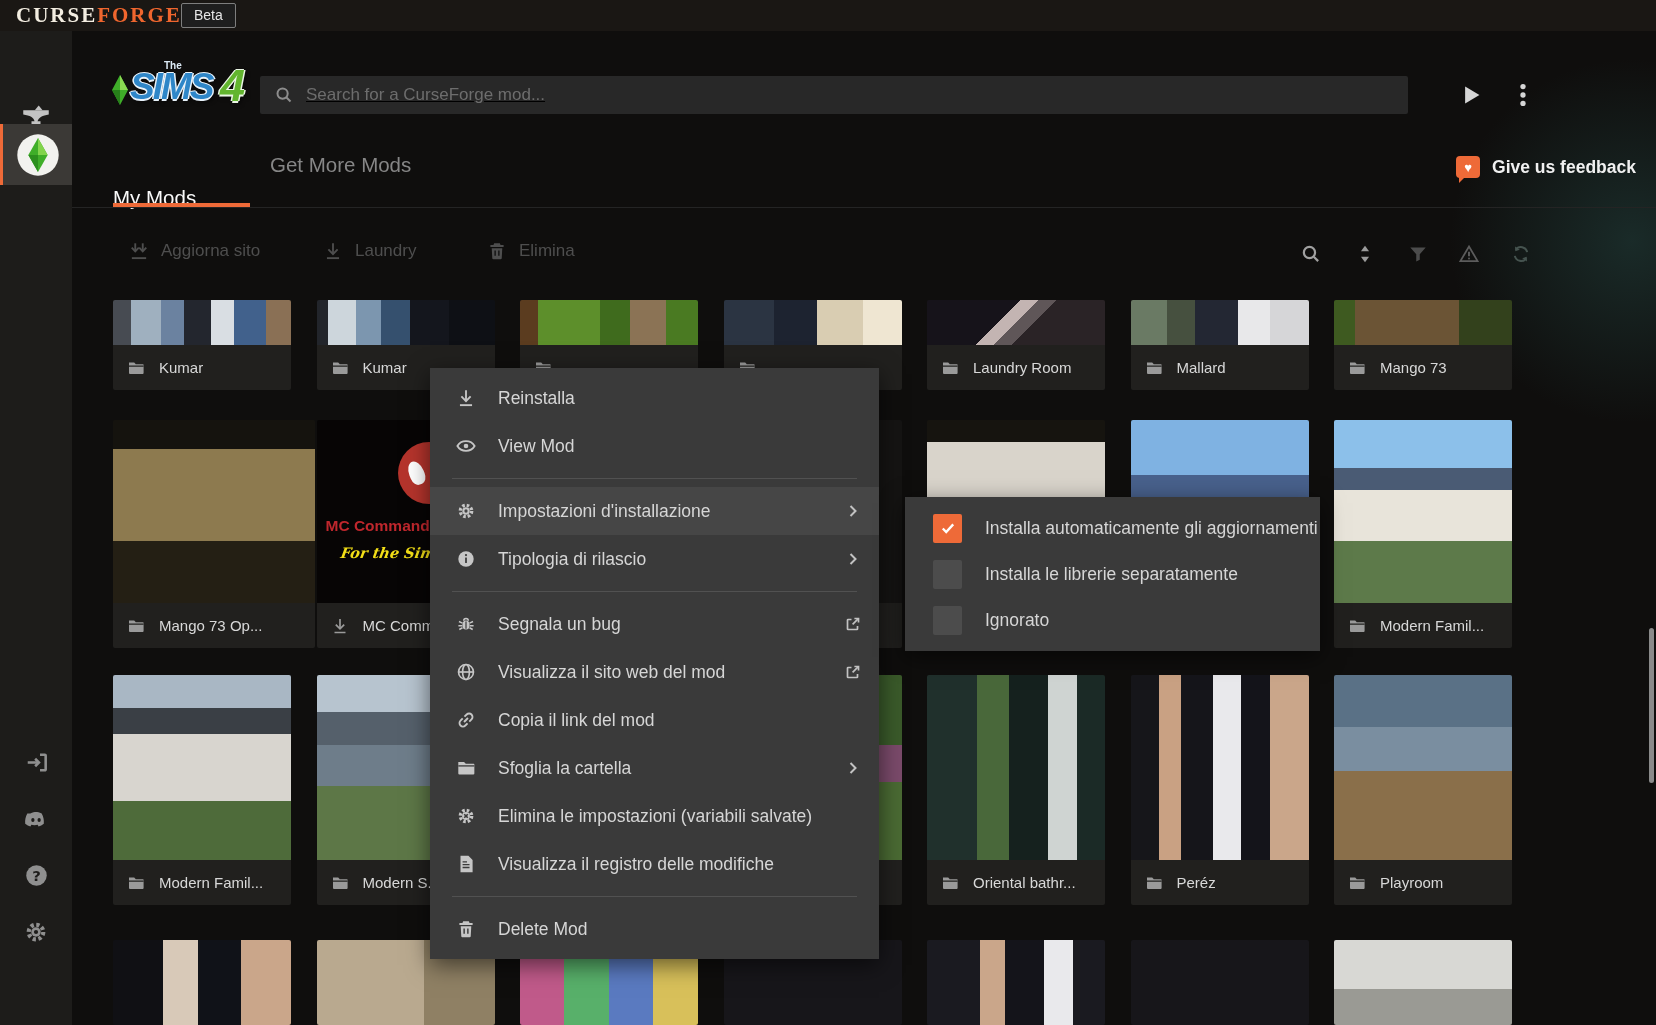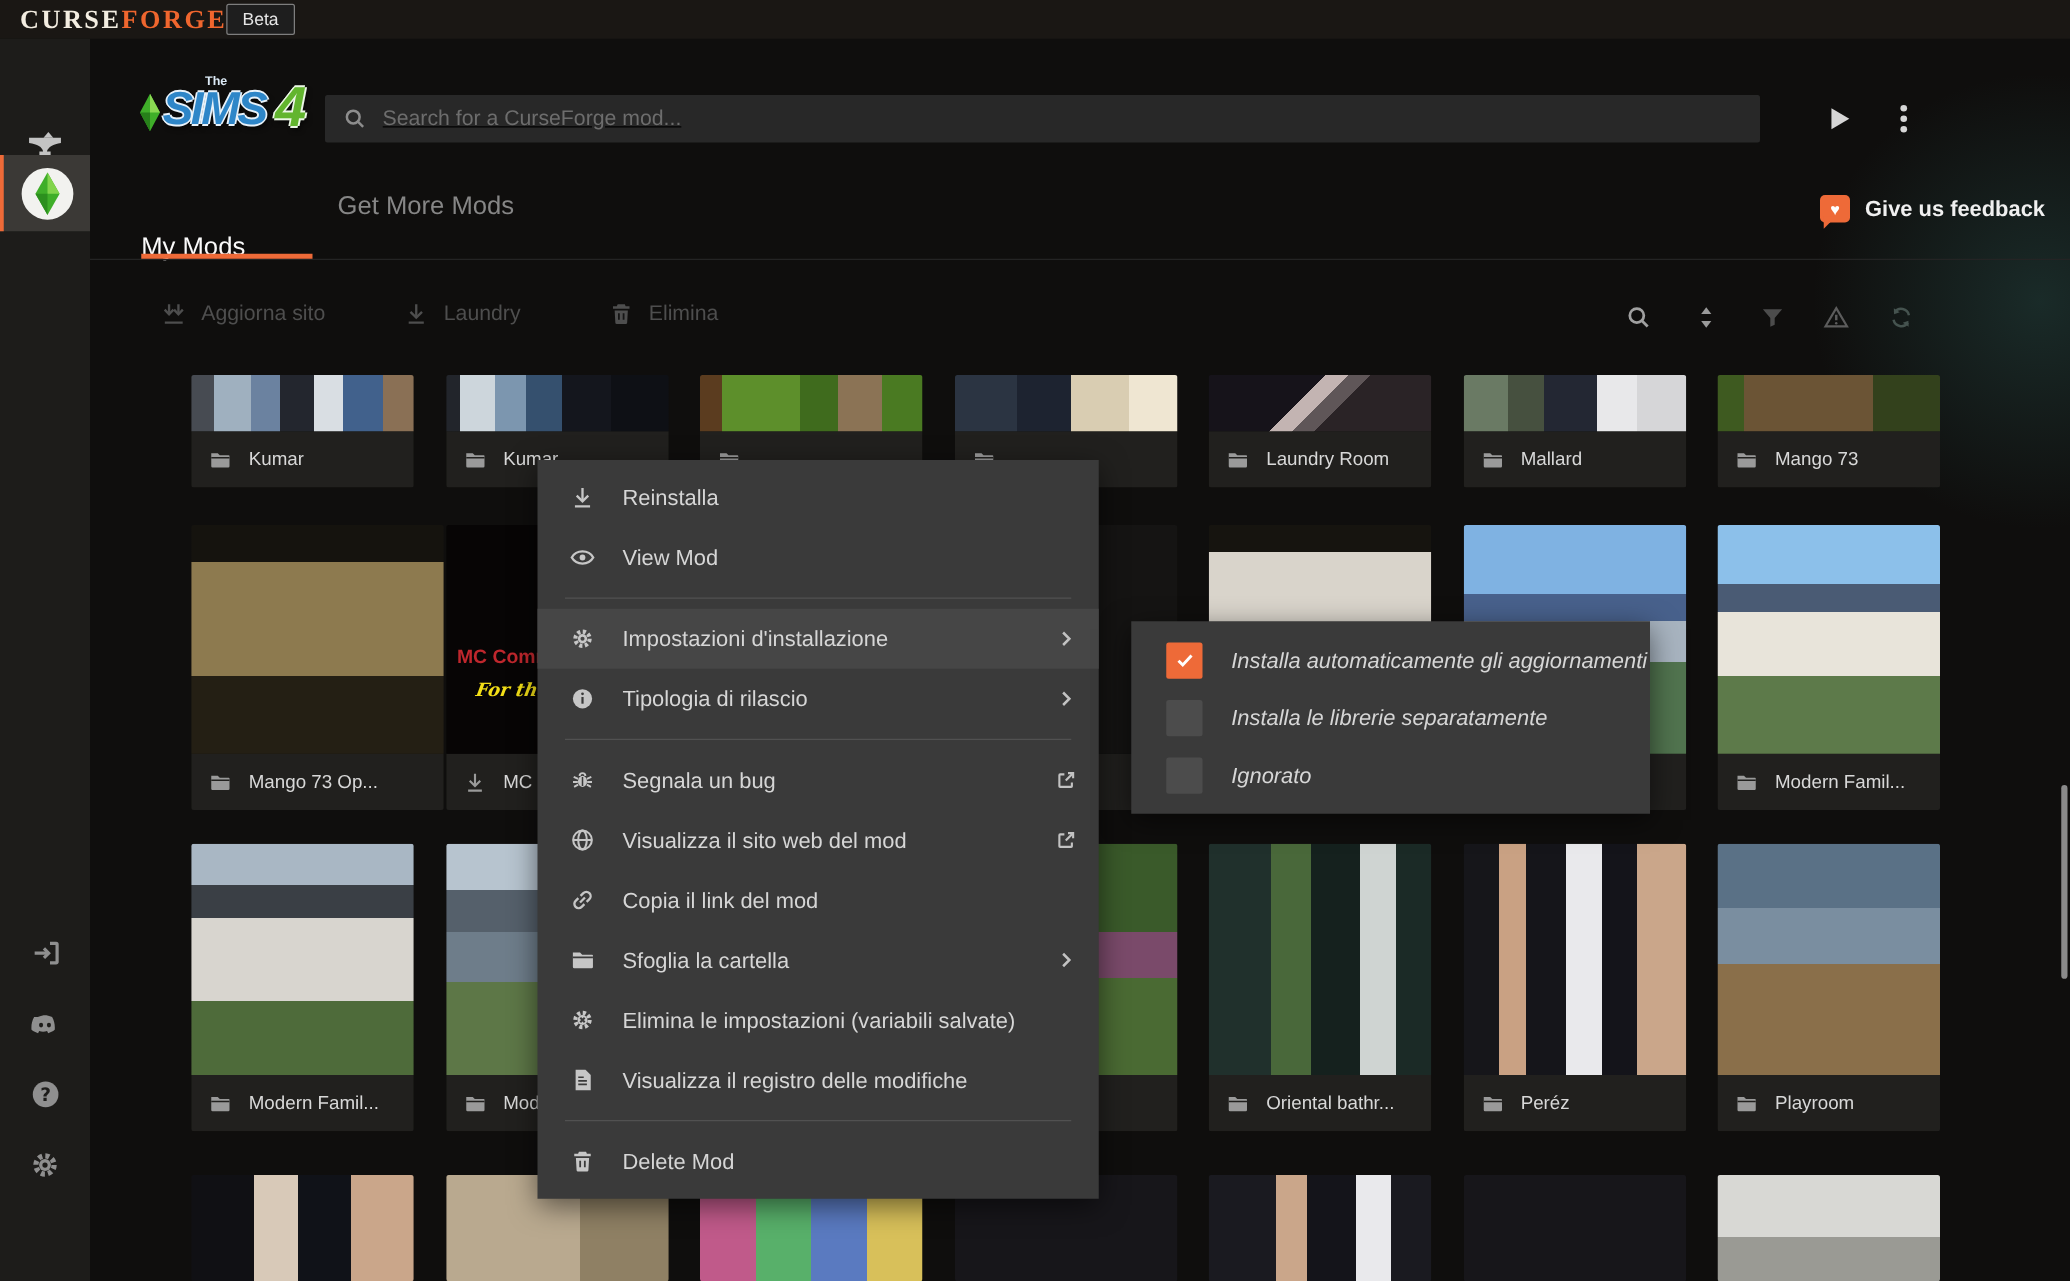--- a/index.html
+++ b/index.html
@@ -53,21 +53,21 @@
   .fb-label{color:#f0f0f0;font-size:17.5px;font-weight:bold;}
 
   
   .tb-btn{position:absolute;top:240px;display:flex;align-items:center;gap:11px;color:#4e4e4e;font-size:17px;cursor:default;}
   .tb-btn .ico{color:#4e4e4e;}
   .tool{position:absolute;top:243px;width:22px;height:22px;cursor:pointer;}
   .glow{position:absolute;left:72px;top:31px;right:0;bottom:0;pointer-events:none;
         background:radial-gradient(circle 260px at 1560px 210px,rgba(42,86,82,.40),rgba(42,86,82,0) 70%);}
 
   
-  .tile{position:absolute;border-radius:2px;overflow:hidden;cursor:pointer;margin-left:40px;}
+  .tile{position:absolute;border-radius:2px;overflow:hidden;cursor:pointer;}
   .thumb{width:100%;position:relative;background:#1c1b19;}
   .tlabel{height:45px;background:#21201e;display:flex;align-items:center;padding:0 13px;box-sizing:border-box;gap:13px;}
   .tlabel .ico{color:#9a9a9a;width:20px;height:20px;}
   .tname{color:#d8d8d8;font-size:15px;white-space:nowrap;overflow:hidden;}
   .th-jeans1{background:linear-gradient(90deg,#474b52 0 10%,#9fb0bf 10% 27%,#6b82a0 27% 40%,#23262e 40% 55%,#d9dee3 55% 68%,#41618c 68% 86%,#8a7055 86%);}
   .th-jeans2{background:linear-gradient(90deg,#22252b 0 6%,#cdd6dc 6% 22%,#7c96af 22% 36%,#35506e 36% 52%,#14161d 52% 74%,#0e1015 74%);}
   .th-garden{background:linear-gradient(90deg,#5b3c1f 0 10%,#5d8f2b 10% 45%,#3f6b1d 45% 62%,#8b7355 62% 82%,#4a7a22 82%);}
   .th-coats{background:linear-gradient(90deg,#2b3442 0 28%,#1d2330 28% 52%,#d9cdb2 52% 78%,#efe6d2 78%);}
   .th-laundry{background:linear-gradient(135deg,#16131a 0 42%,#c3b4b2 42% 50%,#5f5658 50% 58%,#2a2326 58%);}
   .th-mallard{background:linear-gradient(90deg,#6a7a64 0 20%,#46503f 20% 36%,#232733 36% 60%,#e8e8ea 60% 78%,#d6d6d8 78%);}
@@ -107,21 +107,21 @@
   .ctx-item.hl{background:#464646;}
   .ctx-item.hl .ico{--hole:#464646;}
   .ctx-item .lbl{flex:1;white-space:nowrap;}
   .ctx-item .radorn{color:#c2c2c2;width:20px;height:20px;}
   .ctx-div{border-top:1px solid #515151;margin:8px 22px;}
 
   
   .sub{position:absolute;left:905px;top:497px;width:415px;background:#3a3a3a;padding:8px 0;box-sizing:border-box;
        box-shadow:0 6px 22px rgba(0,0,0,.55);z-index:21;}
   .sub-item{height:46px;display:flex;align-items:center;padding:0 14px 0 28px;gap:23px;color:#d6d6d6;
-            font-size:17.5px;cursor:pointer;font-style:italic;}
+            font-size:17.5px;cursor:pointer;}
   .sub-item .lbl{white-space:nowrap;}
   .cbx{width:29px;height:29px;border-radius:2px;background:#4c4c4c;display:flex;align-items:center;justify-content:center;flex:0 0 auto;}
   .cbx.on{background:#EE6A38;}
   .cbx svg{width:18px;height:18px;}
 
   .scrollbar{position:absolute;left:1649px;top:628px;width:5px;height:155px;background:#8a8a8a;border-radius:3px;}
 </style>
 </head>
 <body>
 

